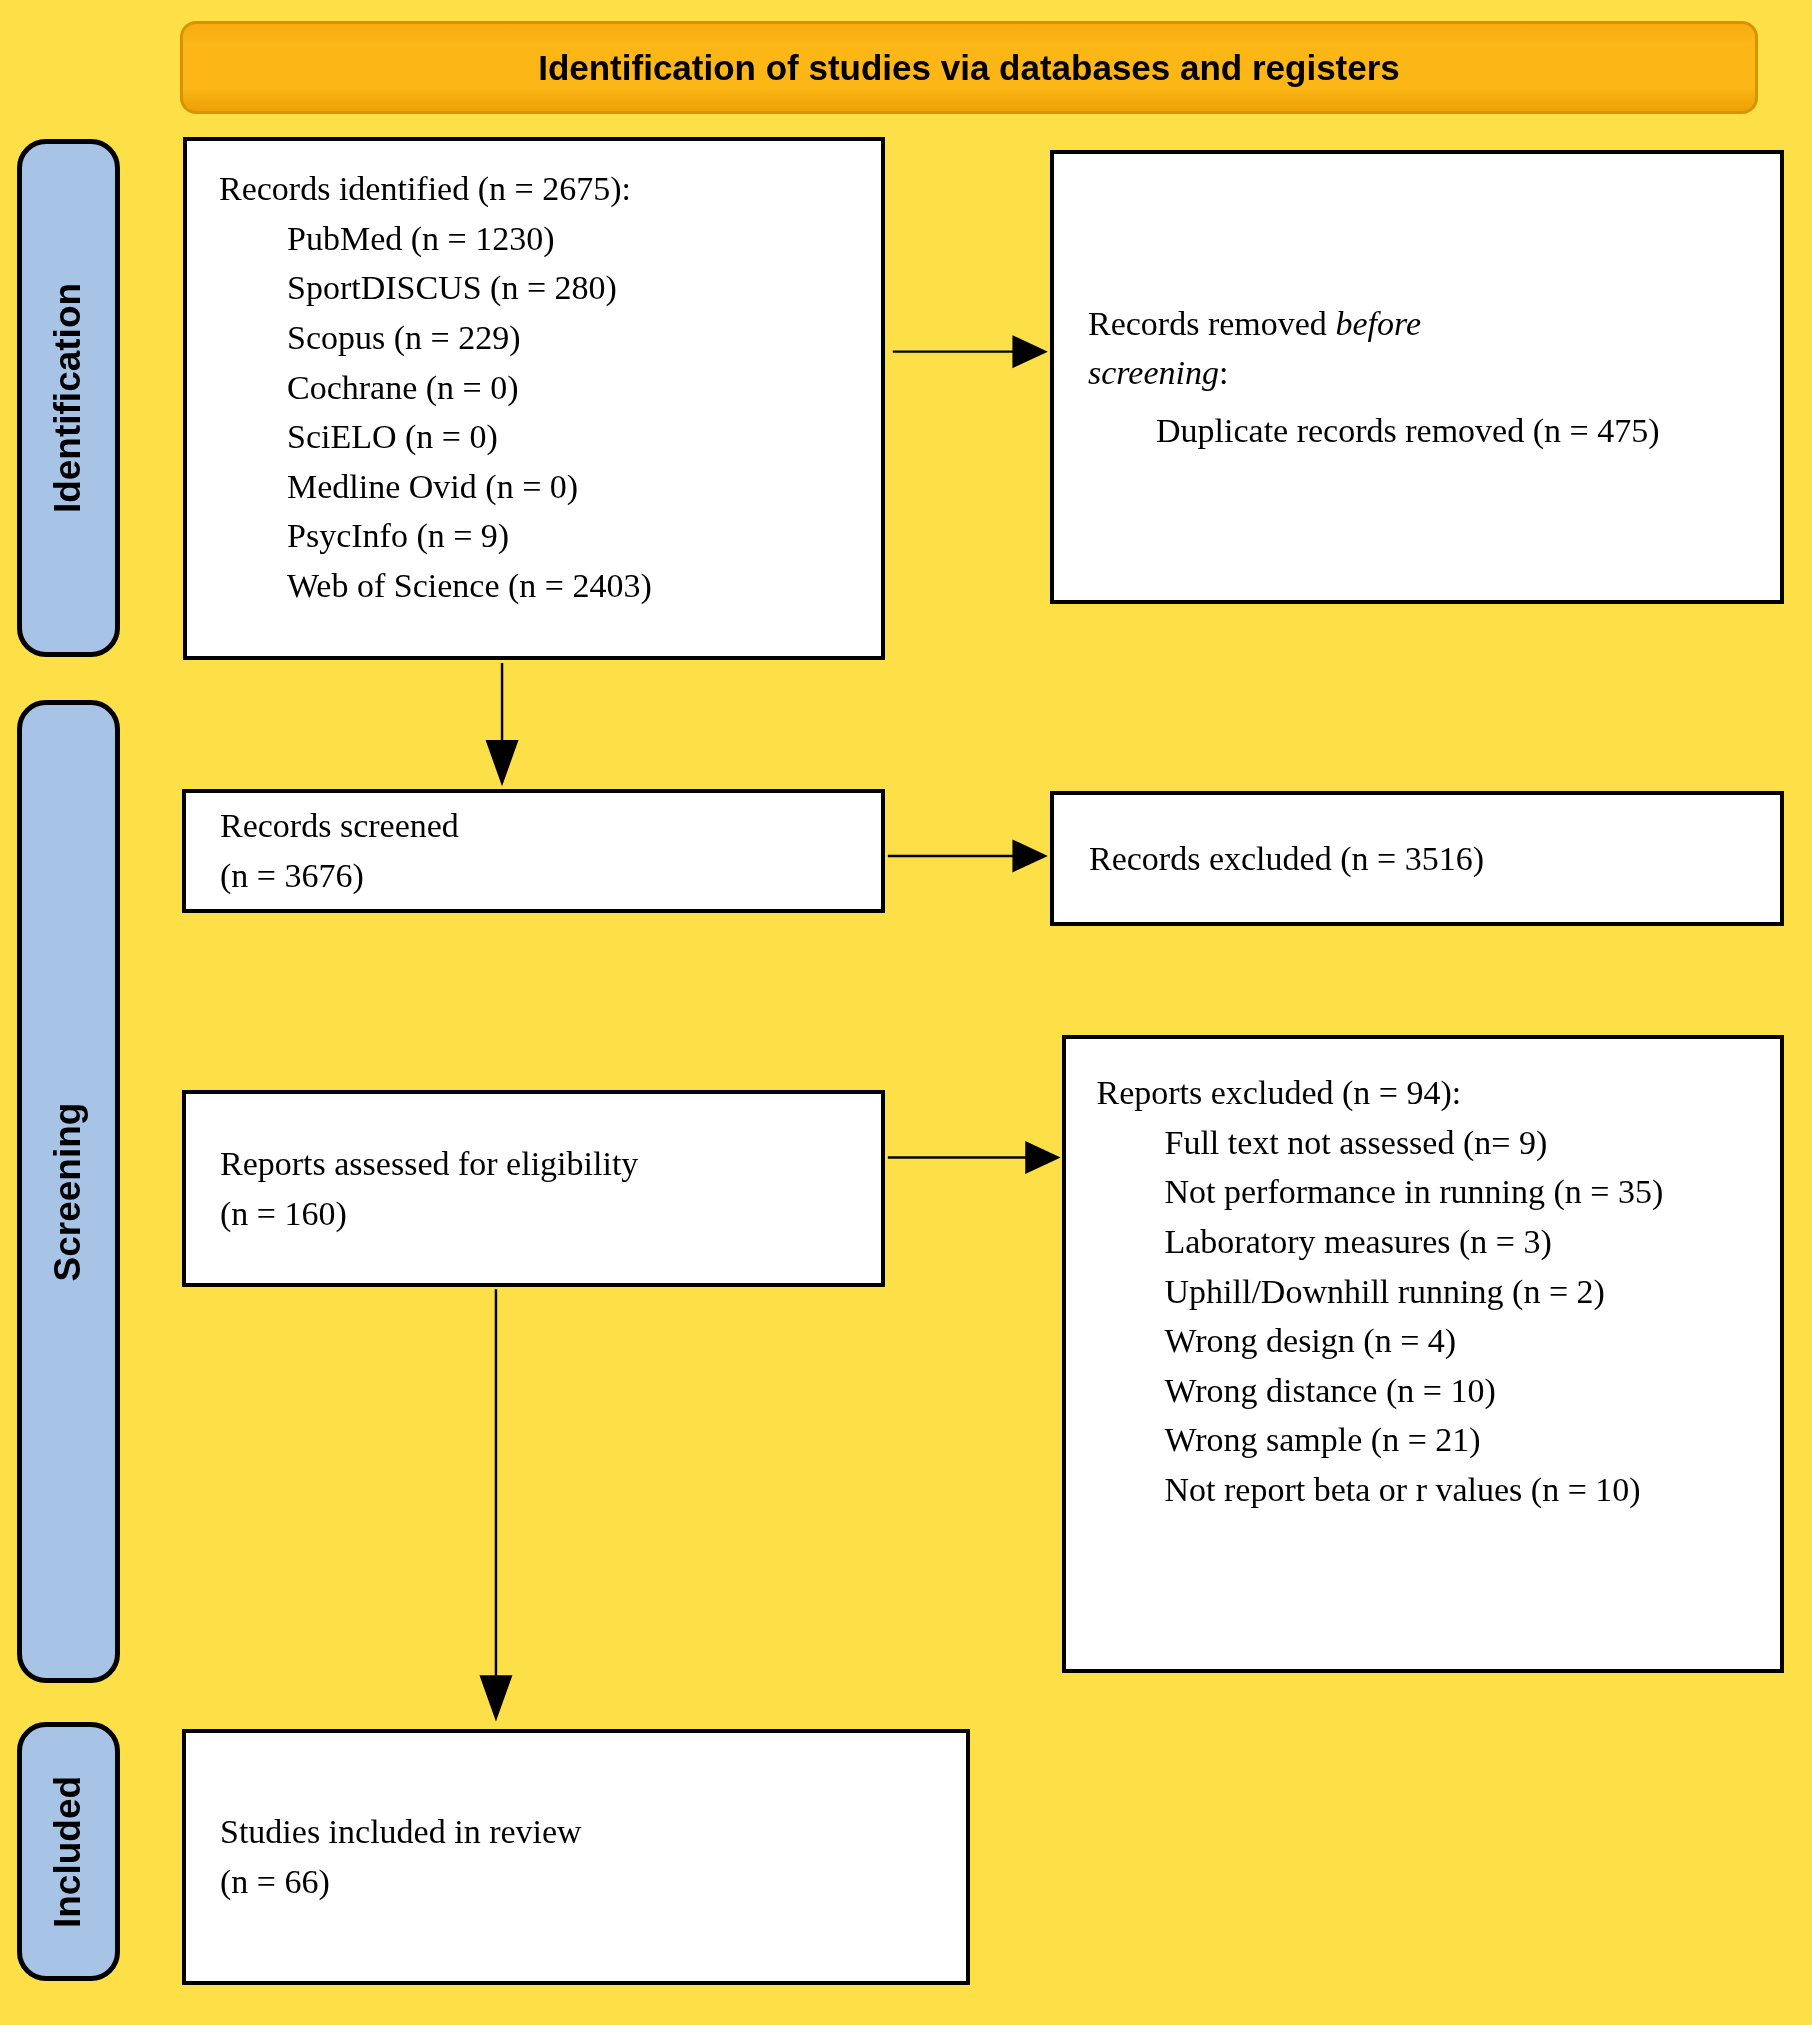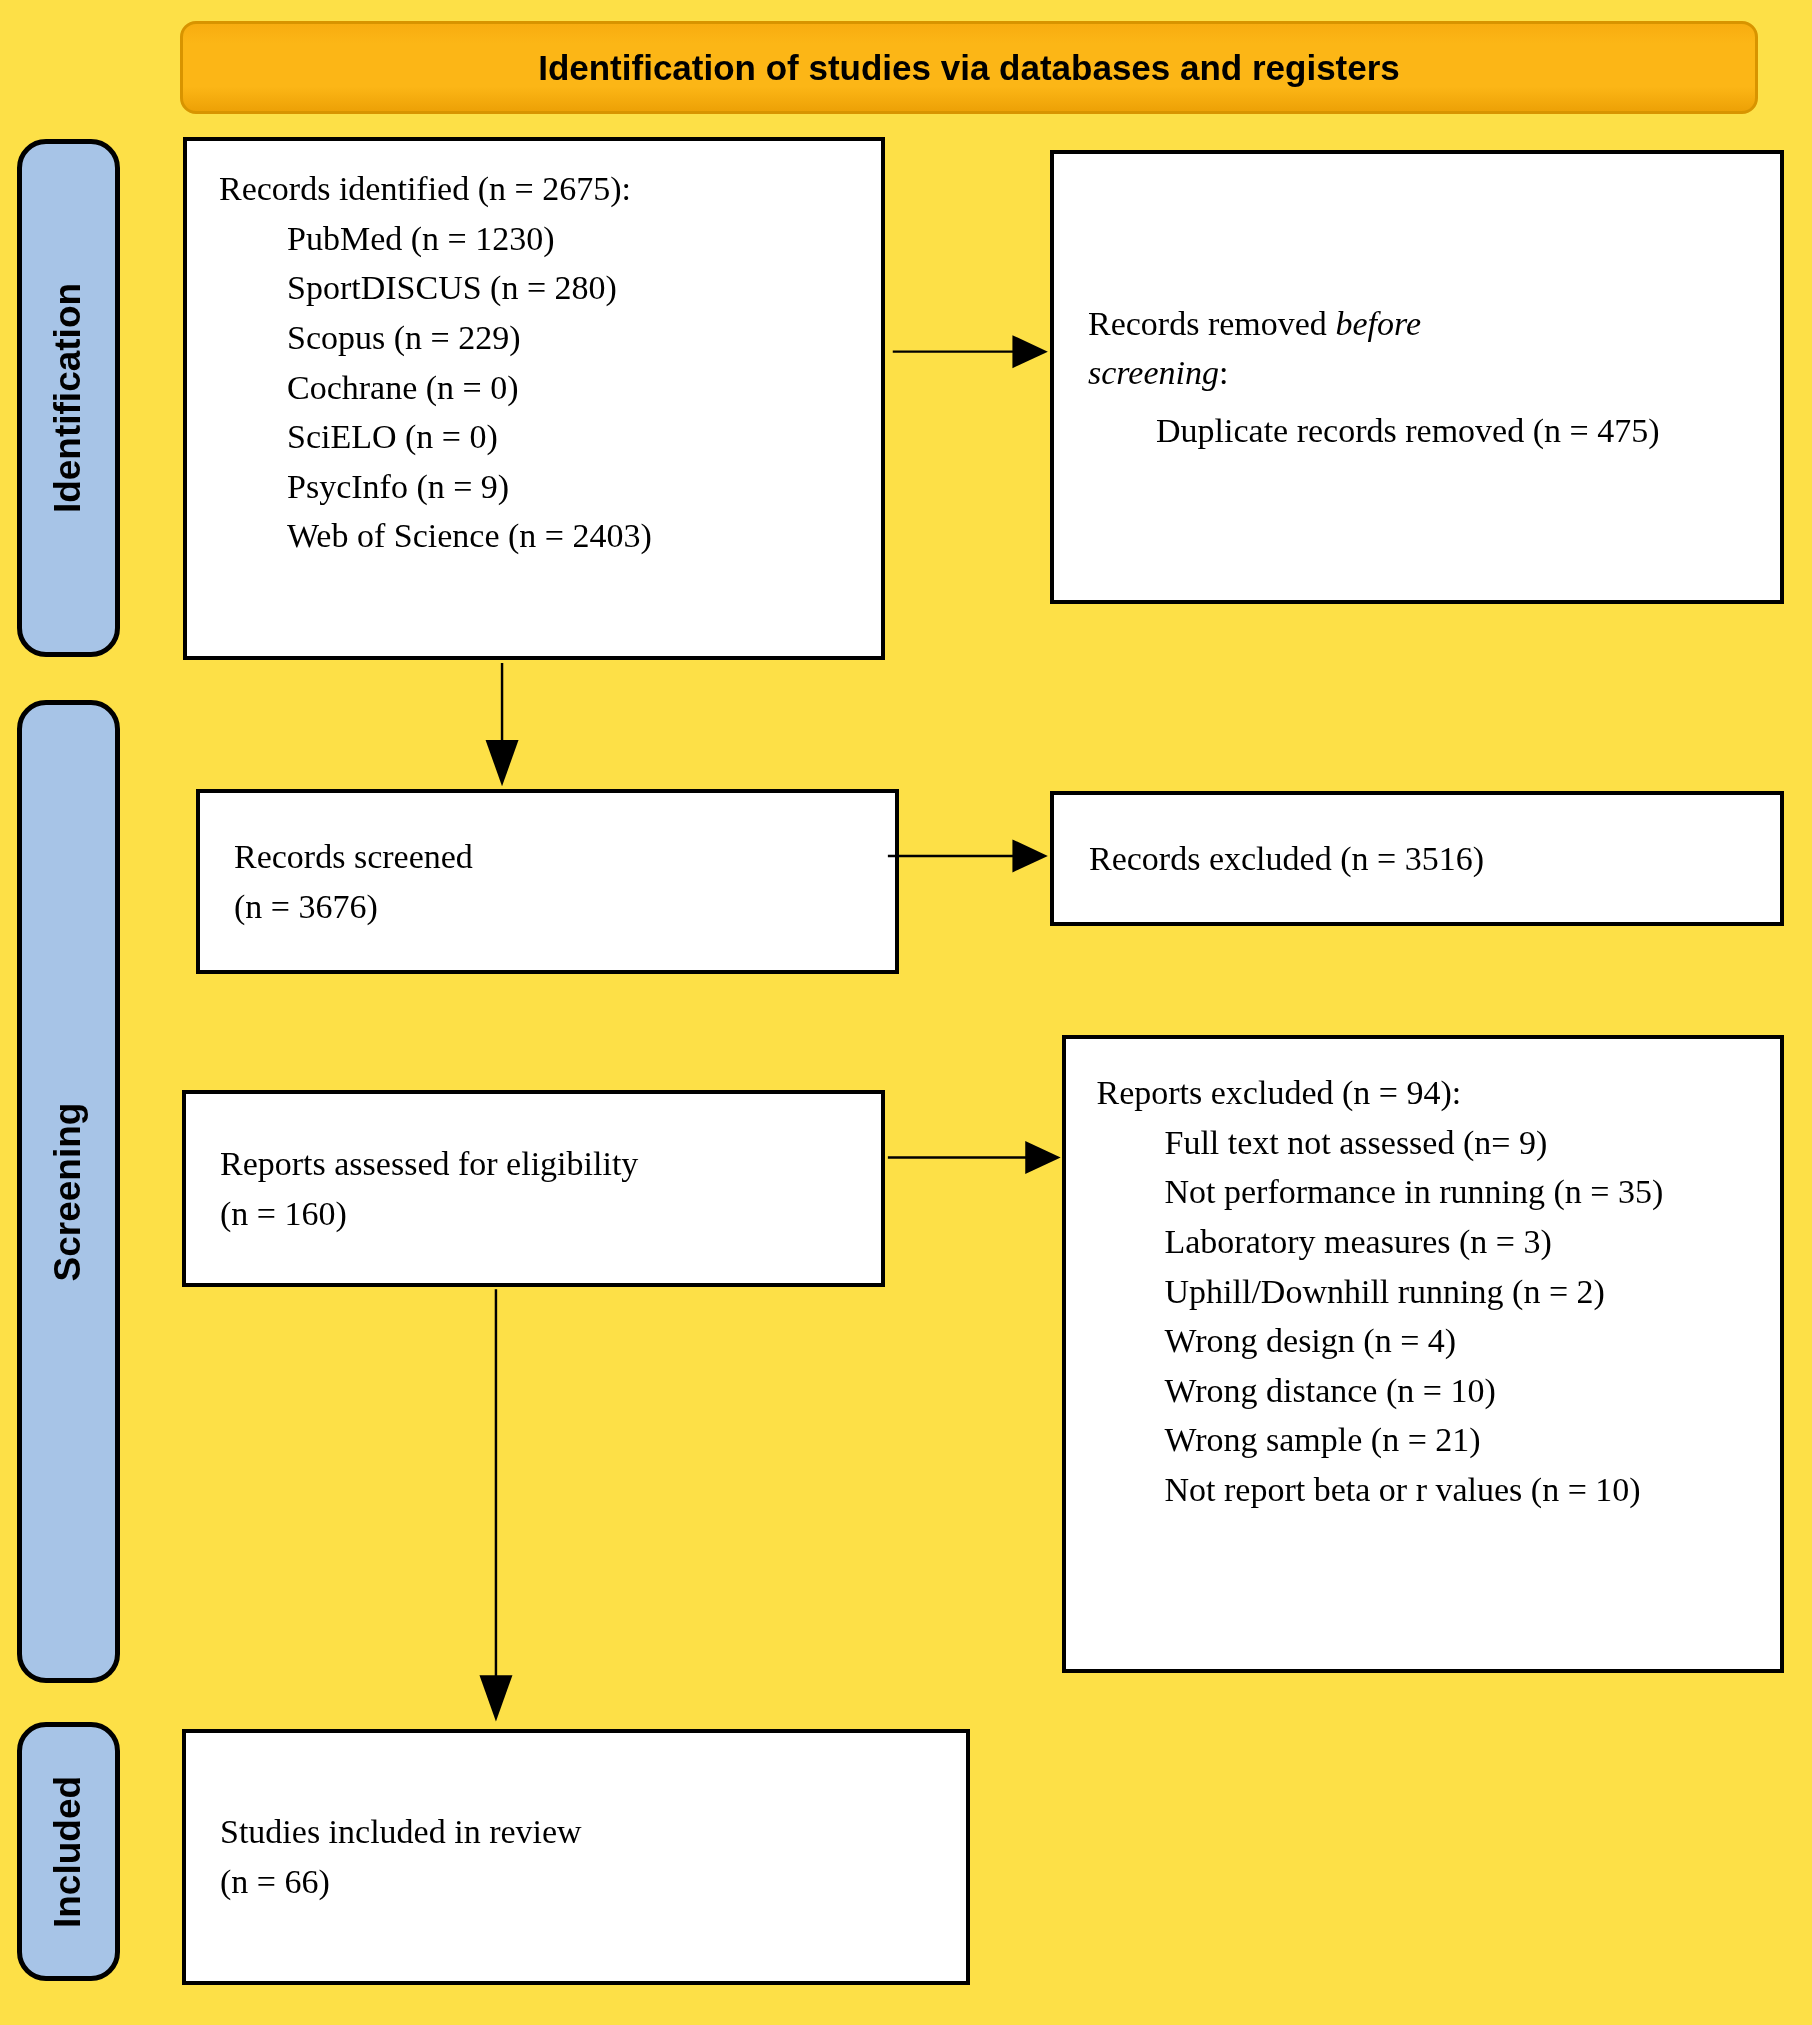--- a/index.html
+++ b/index.html
@@ -65,21 +65,21 @@
     line-height: 1.46;
     color: #000000;
   }
   .fbox.vcenter { display: flex; flex-direction: column; justify-content: center; }
   .bline { white-space: normal; }
   .indent { padding-left: 68px; }
   em { font-style: italic; }
 
   #box-records-identified { left: 183px;  top: 137px;  width: 702px; height: 523px;  padding: 23px 18.3px 0 32px; }
   #box-records-removed    { left: 1050px; top: 150px;  width: 734px; height: 454px;  padding: 0 24.4px 0 34px; gap: 8px; }
-  #box-records-screened   { left: 182px;  top: 789px; width: 703px; height: 185px;  padding: 0 18.3px 0 34px; margin-left: 14px; }
+  #box-records-screened   { left: 182px;  top: 789px; width: 703px; height: 124px;  padding: 0 18.3px 0 34px; }
   #box-records-excluded   { left: 1050px; top: 791px; width: 734px; height: 135px;  padding: 0 24.4px 0 35px; }
   #box-reports-assessed   { left: 182px;  top: 1090px; width: 703px; height: 197px;  padding: 0 18.3px 0 34px; }
   #box-reports-excluded   { left: 1062px; top: 1035px; width: 722px; height: 638px; padding: 29px 26px 0 30.5px; }
   #box-studies-included   { left: 182px;  top: 1729px; width: 788px; height: 256px;  padding: 0 18.3px 0 34px; }
 
   
   .arrows {
     position: absolute;
     left: 0; top: 0;
     pointer-events: none;
@@ -104,20 +104,21 @@
     <span class="stage-text">Included</span>
   </div>
 
   <div class="fbox" id="box-records-identified">
     <div class="bline">Records identified (n = 2675):</div>
     <div class="bline indent">PubMed (n = 1230)</div>
     <div class="bline indent">SportDISCUS (n = 280)</div>
     <div class="bline indent">Scopus (n = 229)</div>
     <div class="bline indent">Cochrane (n = 0)</div>
     <div class="bline indent">SciELO (n = 0)</div>
+    <div class="bline indent">Medline Ovid (n = 0)</div>
     <div class="bline indent">PsycInfo (n = 9)</div>
     <div class="bline indent">Web of Science (n = 2403)</div>
   </div>
 
   <div class="fbox vcenter" id="box-records-removed">
     <div class="bline">
       <span>Records removed </span><em>before</em><br>
       <em>screening</em><span>:</span>
     </div>
     <div class="bline indent">Duplicate records removed (n = 475)</div>

